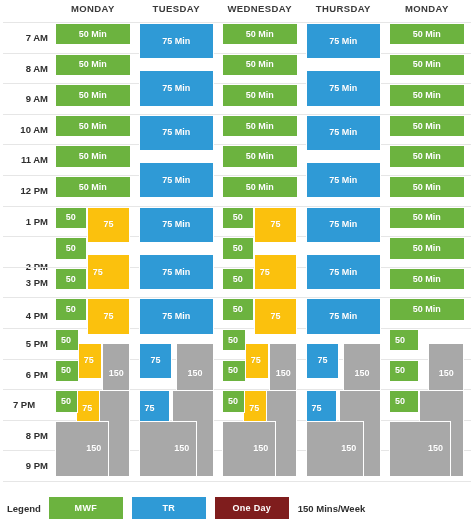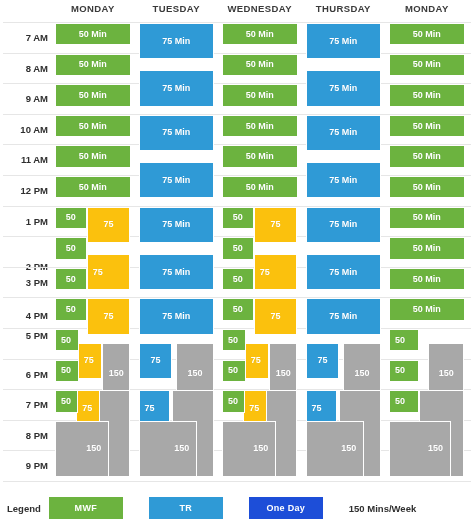--- a/index.html
+++ b/index.html
@@ -103,33 +103,33 @@
     font-size: 9.5px;
     font-weight: bold;
     color: #2f2f2f;
     margin-left: 7px;
     margin-right: 8px;
     white-space: nowrap;
   }
   .legend-swatch {
     width: 74px;
     height: 22px;
-    margin-right: 26px;
+    margin-right: 9px;
     display: flex;
     align-items: center;
     justify-content: center;
     font-size: 9px;
     font-weight: bold;
     color: #ffffff;
     letter-spacing: 0.3px;
   }
   .legend-swatch.mwf { background: #6cb33f; }
   .legend-swatch.tr  { background: #2f9ad6; }
   .legend-swatch.mw  { background: #fbc10d; }
-  .legend-swatch.one { background: #1d4ed8; }
+  .legend-swatch.one { background: #7f1d1d; }
   .legend-note {
     font-size: 9.5px;
     font-weight: bold;
     color: #2f2f2f;
     white-space: nowrap;
   }
 </style>
 </head>
 <body>
 
@@ -158,25 +158,25 @@
       <div class="time-label" style="top: 165px;">12 PM</div>
       <div class="row-line" style="top: 185.6px;"></div>
       <div class="time-label" style="top: 195.6px;">1 PM</div>
       <div class="row-line" style="top: 216.2px;"></div>
       <div class="time-label" style="top: 241px;">2 PM</div>
       <div class="row-line" style="top: 246.8px;"></div>
       <div class="time-label" style="top: 256.8px;">3 PM</div>
       <div class="row-line" style="top: 277.4px;"></div>
       <div class="time-label" style="top: 290px;">4 PM</div>
       <div class="row-line" style="top: 308px;"></div>
-      <div class="time-label" style="top: 310px;">5 PM</div>
+      <div class="time-label" style="top: 318px;">5 PM</div>
       <div class="row-line" style="top: 338.6px;"></div>
       <div class="time-label" style="top: 348.6px;">6 PM</div>
       <div class="row-line" style="top: 369.2px;"></div>
-      <div class="time-label" style="top: 379.2px;">7 PM</div>
+      <div class="time-label" style="top: 379.2px; text-align: center;">7 PM</div>
       <div class="row-line" style="top: 399.8px;"></div>
       <div class="time-label" style="top: 409.8px;">8 PM</div>
       <div class="row-line" style="top: 430.4px;"></div>
       <div class="time-label" style="top: 440.4px;">9 PM</div>
       <div class="row-line" style="top: 461px;"></div>
     </div>
 
   <div class="legend">
     <span class="legend-title">Legend</span>
     <span class="legend-swatch mwf">MWF</span>

